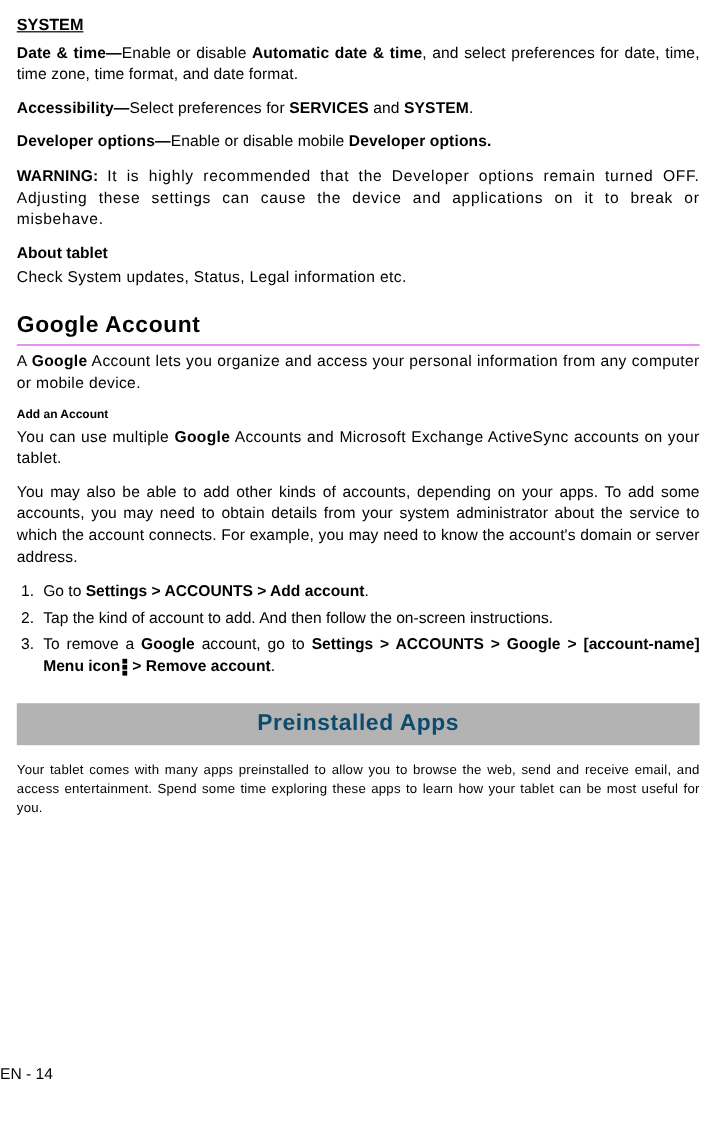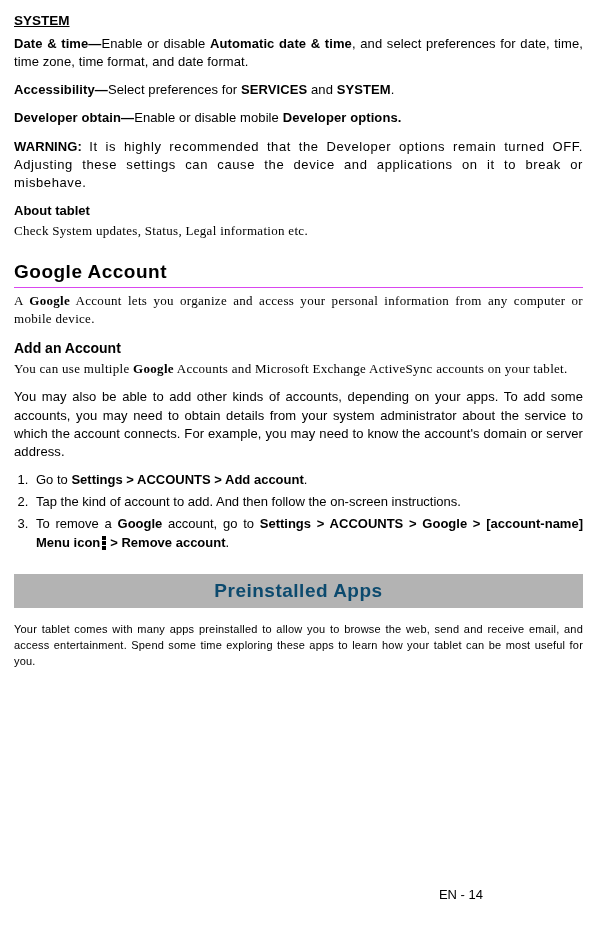--- a/index.html
+++ b/index.html
@@ -39,21 +39,21 @@
       font-weight: bold;
       font-size: 19px;
       border-bottom: 1px solid #d946ef;
       padding-bottom: 2px;
       margin-top: 18px;
       margin-bottom: 4px;
       letter-spacing: 0.5px;
     }
     .sub-heading {
       font-weight: bold;
-      font-size: 14px;
+      font-size: 10px;
       margin-bottom: 2px;
       margin-top: 2px;
     }
     ol {
       padding-left: 18px;
       margin-bottom: 10px;
     }
     ol li {
       margin-bottom: 4px;
       text-align: justify;
@@ -74,59 +74,58 @@
       font-size: 11px;
       line-height: 1.45;
       text-align: justify;
       letter-spacing: 0.2px;
     }
     .page-footer {
       position: absolute;
       bottom: 30px;
       left: 0;
       width: 483px;
-      text-align: right;
+      text-align: left;
       font-size: 13px;
     }
     .menu-icon {
       display: inline-block;
       vertical-align: middle;
       width: 6px;
       margin: 0 2px;
     }
     .menu-icon span {
       display: block;
       width: 4px;
       height: 4px;
       background: #000;
       margin: 1px 0;
     }
     .warning-text {
       letter-spacing: 0.6px;
     }
     .spaced {
       letter-spacing: 0.3px;
-      font-family: Liberation Serif, serif;
     }
   </style>
 </head>
 <body>
 
 <div class="section-heading">SYSTEM</div>
 
 <div class="para">
   <span class="bold">Date &amp; time—</span><span>Enable or disable </span><span class="bold">Automatic date &amp; time</span><span>, and select preferences for date, time, time zone, time format, and date format.</span>
 </div>
 
 <div class="para">
   <span class="bold">Accessibility—</span><span>Select preferences for </span><span class="bold">SERVICES</span><span> and </span><span class="bold">SYSTEM</span><span>.</span>
 </div>
 
 <div class="para">
-  <span class="bold">Developer obtain—</span><span>Enable or disable mobile </span><span class="bold">Developer options.</span>
+  <span class="bold">Developer options—</span><span>Enable or disable mobile </span><span class="bold">Developer options.</span>
 </div>
 
 <div class="para">
   <span class="bold">WARNING:  </span><span class="warning-text">It is highly recommended that the Developer options remain turned OFF. Adjusting these settings can cause the device and applications on it to break or misbehave.</span>
 </div>
 
 <div class="para-tight bold">About tablet</div>
 <div class="para spaced">Check System updates, Status, Legal information etc.</div>
 
 <div class="h2-section">Google Account</div>

